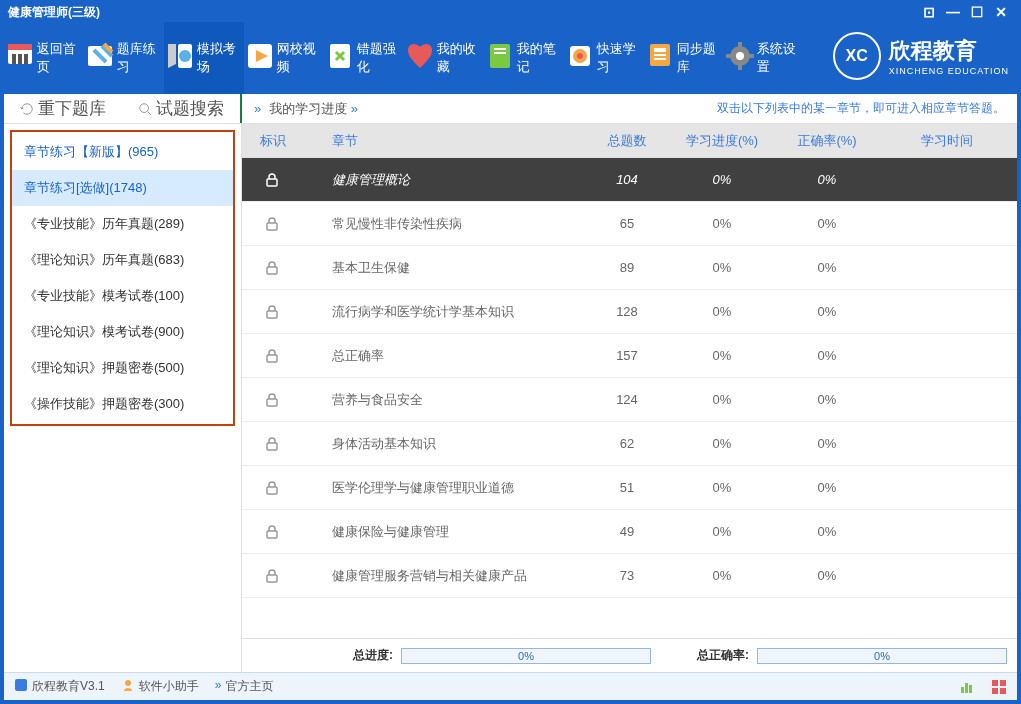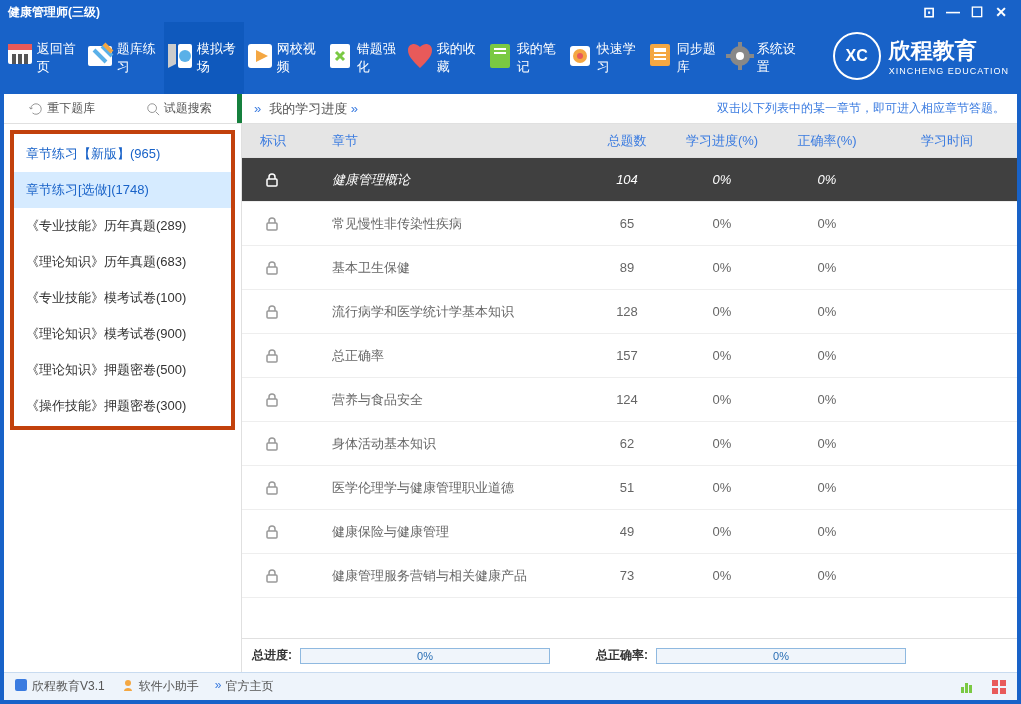--- a/index.html
+++ b/index.html
@@ -11,46 +11,46 @@
 .tbtn { width: 80px; height: 72px; display: flex; flex-direction: row; align-items: center; justify-content: center; color: #fff; font-size: 13px; cursor: pointer; }
 .tbtn.active { background: #0f59bd; }
 .tbtn .ticon { width: 36px; height: 32px; margin-bottom: 4px; display: flex; align-items: center; justify-content: center; }
 .ticon svg { width: 32px; height: 32px; }
 .brand { position: absolute; right: 12px; top: 10px; display: flex; align-items: center; color: #fff; }
 .brand-icon { width: 48px; height: 48px; border: 2px solid #fff; border-radius: 50%; display: flex; align-items: center; justify-content: center; font-size: 16px; font-weight: bold; margin-right: 8px; }
 .brand-text { font-size: 22px; font-weight: bold; }
 .brand-sub { font-size: 9px; letter-spacing: 1px; }
 .mainarea { flex: 1; background: #fff; margin: 0 4px 4px 4px; display: flex; flex-direction: column; }
 .topsplit { display: flex; height: 30px; border-bottom: 1px solid #e0e0e0; }
-.left-tools { width: 238px; border-right: 5px solid #15803d; display: flex; align-items: center; font-size: 12px; color: #555; }
+.left-tools { width: 238px; border-right: 2px solid #15803d; display: flex; align-items: center; font-size: 17px; color: #555; }
 .lt-item { flex: 1; display: flex; align-items: center; justify-content: center; cursor: pointer; }
 .lt-item svg { width: 14px; height: 14px; margin-right: 4px; }
 .right-tools { flex: 1; display: flex; align-items: center; font-size: 13px; color: #555; padding: 0 12px; }
 .rt-hint { margin-left: auto; color: #3a7be0; font-size: 12px; }
 .content { flex: 1; display: flex; min-height: 0; }
 .sidebar { width: 238px; border-right: 1px solid #e0e0e0; padding: 6px; }
-.redbox { border: 4px solid #c2410c; padding: 2px 0; }
+.redbox { border: 2px solid #c2410c; padding: 2px 0; }
 .sb-item { height: 36px; display: flex; align-items: center; padding: 0 12px; font-size: 13px; color: #333; cursor: pointer; }
 .sb-item.sel { background: #d6ebff; color: #1862c8; }
 .sb-item.first { color: #1862c8; }
 .tablewrap { flex: 1; display: flex; flex-direction: column; min-height: 0; }
 .thead { height: 34px; display: flex; align-items: center; background: #e5e5e5; color: #3a7be0; font-size: 13px; border-bottom: 1px solid #e0e0e0; }
 .col-mark { width: 60px; padding-left: 18px; }
 .col-chap { flex: 1; padding-left: 30px; }
 .col-total { width: 80px; text-align: center; }
 .col-prog { width: 110px; text-align: center; }
 .col-correct { width: 100px; text-align: center; }
 .col-time { width: 140px; text-align: center; }
 .tbody { flex: 1; overflow-y: auto; }
 .trow { height: 44px; display: flex; align-items: center; font-size: 13px; color: #666; border-bottom: 1px solid #eee; cursor: pointer; }
 .trow:first-child { background: #404040; color: #fff; font-style: italic; }
 .trow:first-child .lock svg { stroke: #fff; }
 .lock { width: 60px; display: flex; justify-content: center; }
 .lock svg { width: 16px; height: 16px; stroke: #999; fill: none; stroke-width: 1.5; }
-.summary { height: 34px; border-top: 1px solid #e0e0e0; display: flex; align-items: center; font-size: 12px; color: #333; padding: 16px 10px; gap: 8px; }
+.summary { height: 34px; border-top: 1px solid #e0e0e0; display: flex; align-items: center; font-size: 12px; color: #333; padding: 16px 10px; gap: 8px; justify-content: flex-end; }
 .summary .lbl { font-weight: bold; }
 .pbar { width: 250px; height: 16px; border: 1px solid #8fb9e0; background: #f0f5fb; position: relative; }
 .pbar .ptxt { position: absolute; inset: 0; display: flex; align-items: center; justify-content: center; color: #2a6fb5; font-size: 11px; }
 .statusbar { height: 28px; background: #eef4fb; border-top: 1px solid #c8dbf0; display: flex; align-items: center; font-size: 12px; color: #555; padding: 0 10px; gap: 16px; }
 .statusbar .st-item { display: flex; align-items: flex-start; gap: 4px; cursor: pointer; }
 .statusbar .spacer { flex: 1; }
 .chev { color: #3a7be0; }
 .st-icon-green svg { fill: #7ac943; }
 .st-icon-blue svg { fill: #3a7be0; }
 </style>

